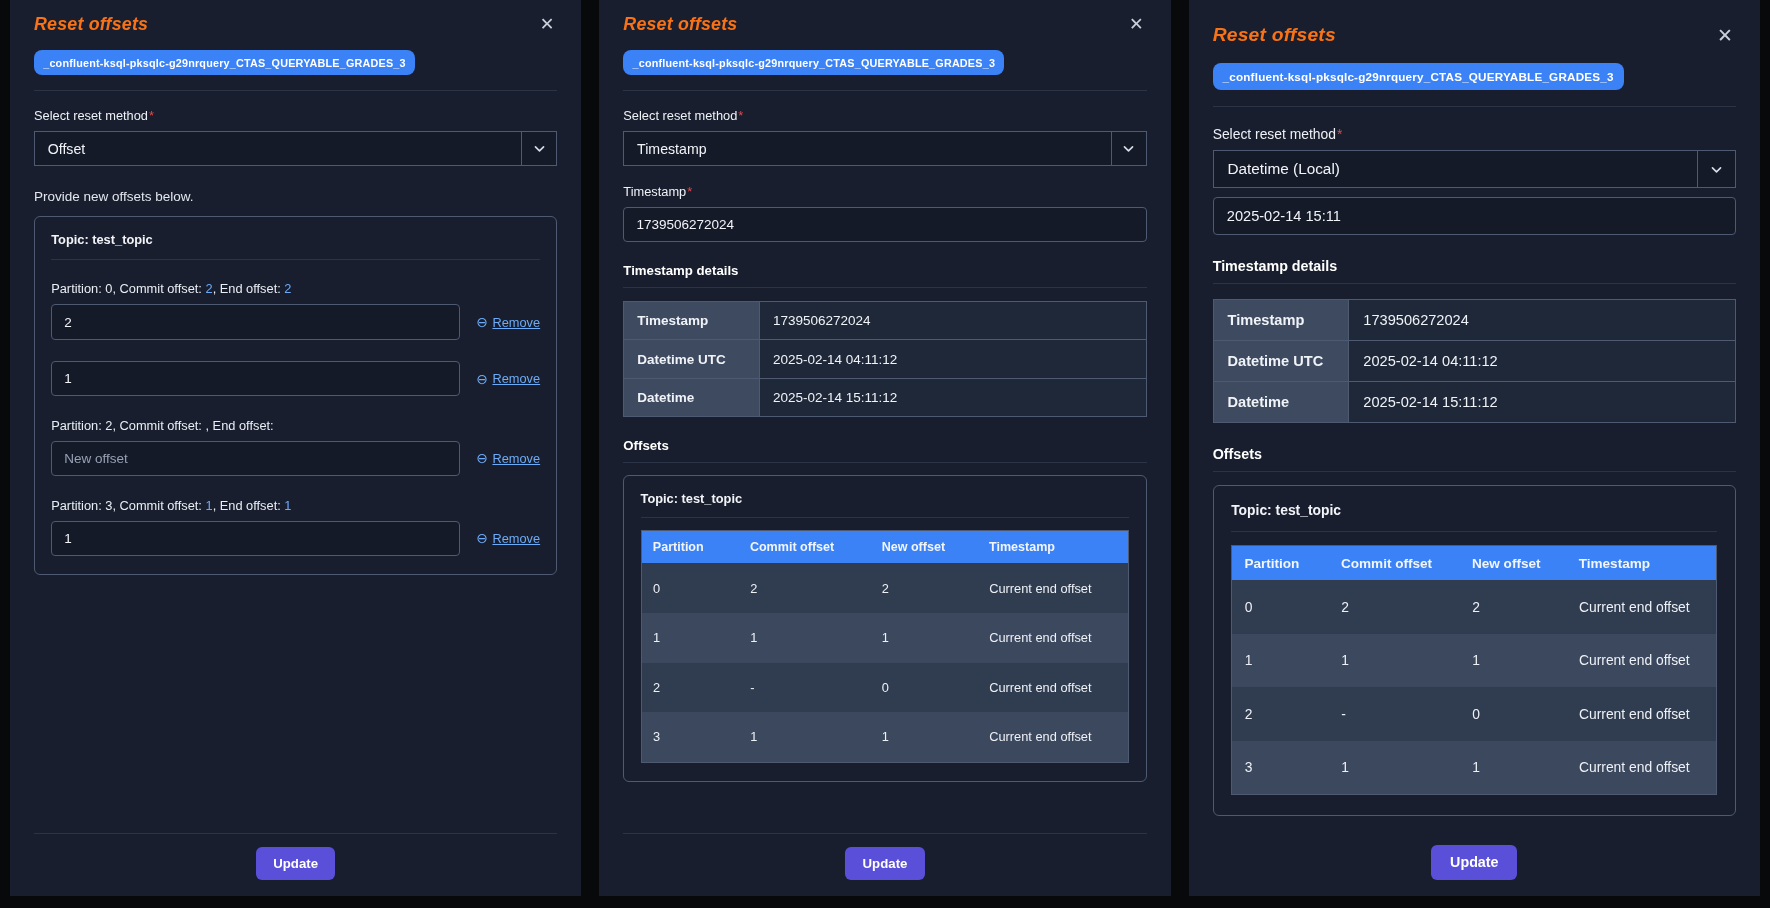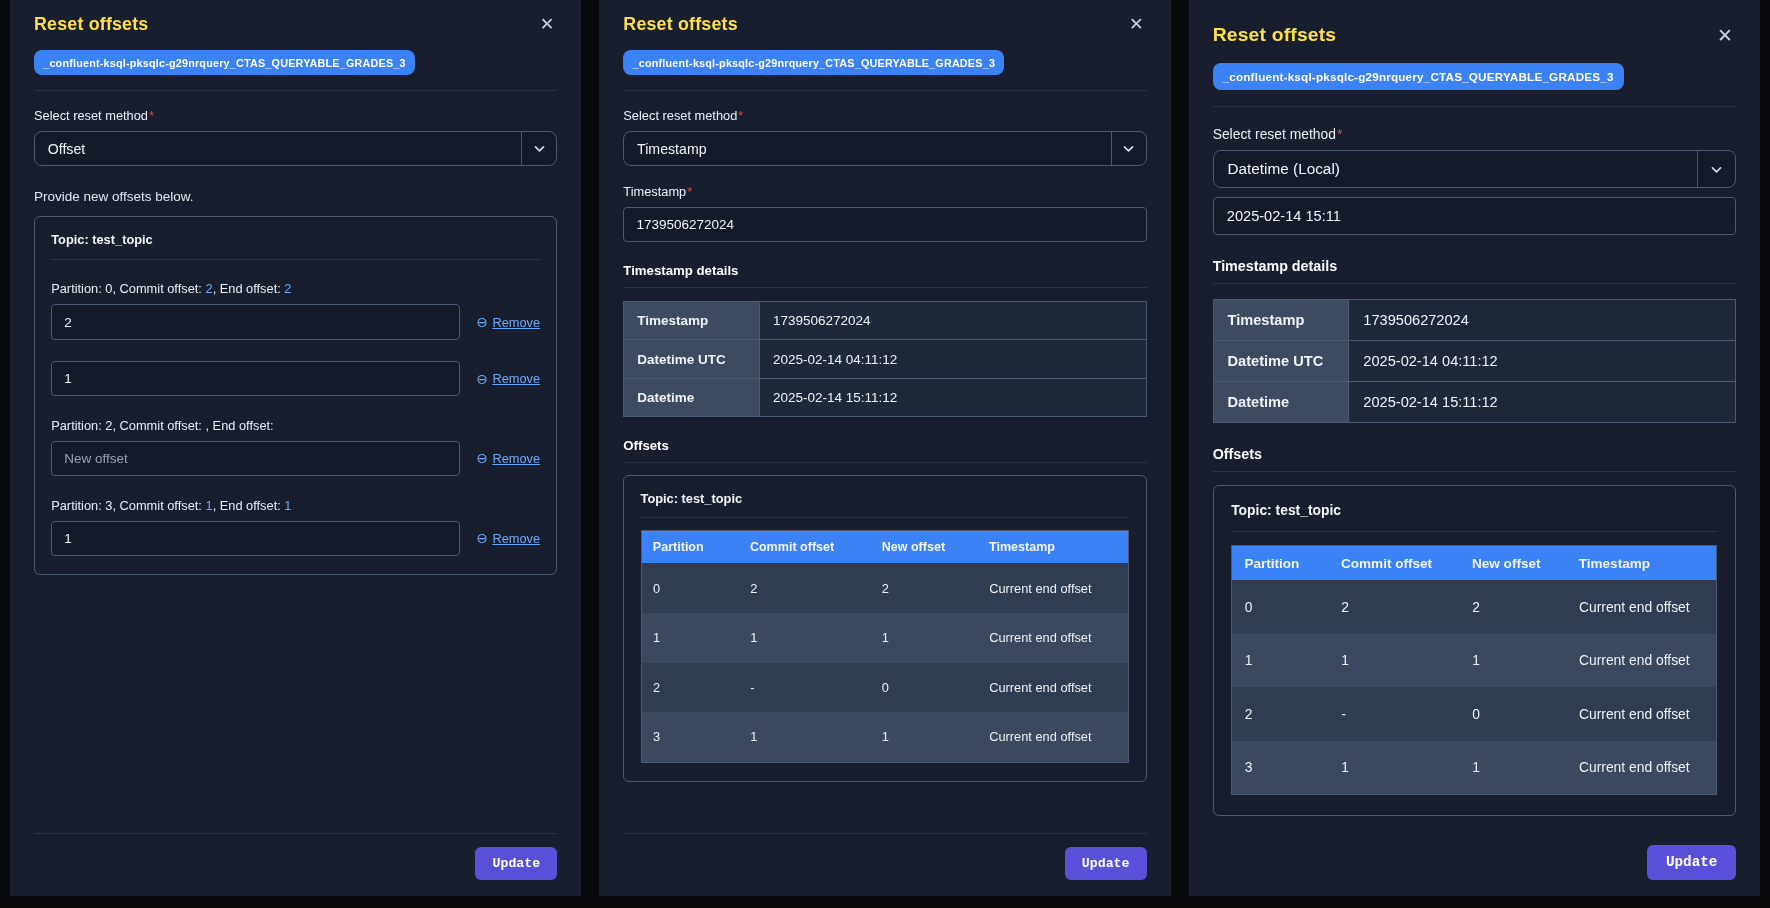--- a/index.html
+++ b/index.html
@@ -12,41 +12,41 @@
   .app { display: flex; gap: 18px; width: 1770px; height: 908px; padding: 0 10px 12px 10px; }
 
   .panel {
     flex: 1 1 0; background: #181e2d; color: #e9edf4;
     display: flex; flex-direction: column;
     padding: 14px 24px 16px; font-size: 13.5px; overflow: hidden;
   }
   .panel.lg { font-size: 14.6px; padding-top: 24px; }
 
   .panel-header { display: flex; justify-content: space-between; align-items: flex-start; }
-  .panel-title { font-size: 1.32em; font-weight: 700; color: #fde047; letter-spacing: .2px; }
+  .panel-title { font-size: 1.32em; font-weight: 700; color: #f97316; letter-spacing: .2px; font-style: italic; }
   .close-btn {
     background: none; border: none; color: #c9d0dc; cursor: pointer;
     font-size: 1.3em; font-weight: 700; line-height: 1; padding: 2px 3px;
     font-family: inherit;
   }
 
   .badge {
     display: inline-block; align-self: flex-start; margin-top: 1.35em;
     background: #3b82f6; color: #fff; font-size: .8em; font-weight: 700;
     padding: .6em .85em; border-radius: 8px; letter-spacing: .2px; white-space: nowrap;
   }
 
   .divider { border-top: 1px solid #2b3347; margin-top: 1.1em; }
   .divider.tight { margin-top: .65em; }
 
   .field-label { margin-top: 1.35em; font-size: .95em; color: #eef1f6; }
   .req { color: #e5494d; margin-left: 1px; }
 
   .select {
-    margin-top: .6em; height: 2.6em; border: 1px solid #4d5a72; border-radius: 8px;
+    margin-top: .6em; height: 2.6em; border: 1px solid #4d5a72; border-radius: 0;
     background: #141a28; display: flex; align-items: center; cursor: pointer;
   }
   .select-value { flex: 1; padding: 0 .9em; font-size: 1.05em; color: #f2f4f8; }
   .select-caret {
     width: 2.6em; align-self: stretch; border-left: 1px solid #4d5a72;
     display: flex; align-items: center; justify-content: center; color: #d7dce6;
   }
 
   .instruction { margin-top: 1.7em; font-size: 1em; color: #e2e6ee; }
 
@@ -87,21 +87,21 @@
   .offsets-table { width: 100%; border-collapse: collapse; margin-top: .9em; border: 1px solid #4d5a72; }
   .offsets-table th {
     background: #3b82f6; font-size: .93em; font-weight: 700; text-align: left;
     padding: .72em .9em; color: #f2f5fa;
   }
   .offsets-table td { font-size: .95em; padding: 1.35em .9em; color: #eef1f6; }
   .offsets-table tr.even td { background: #303c50; }
   .offsets-table tr.odd td { background: #3b485e; }
   .c1 { width: 20%; } .c2 { width: 27%; } .c3 { width: 22%; } .c4 { width: 31%; }
 
-  .footer { margin-top: auto; display: flex; justify-content: flex-end; padding-top: .95em; font-family: Liberation Mono, monospace; }
+  .footer { margin-top: auto; display: flex; justify-content: center; padding-top: .95em; }
   .footer.lined { border-top: 1px solid #2b3347; }
   .update-btn {
     background: #5a4fd9; color: #fff; border: none; border-radius: 6px;
     font-weight: 700; font-size: .98em; padding: .68em 1.3em; cursor: pointer; font-family: inherit;
   }
 </style>
 </head>
 <body>
 
 <div class="app">

